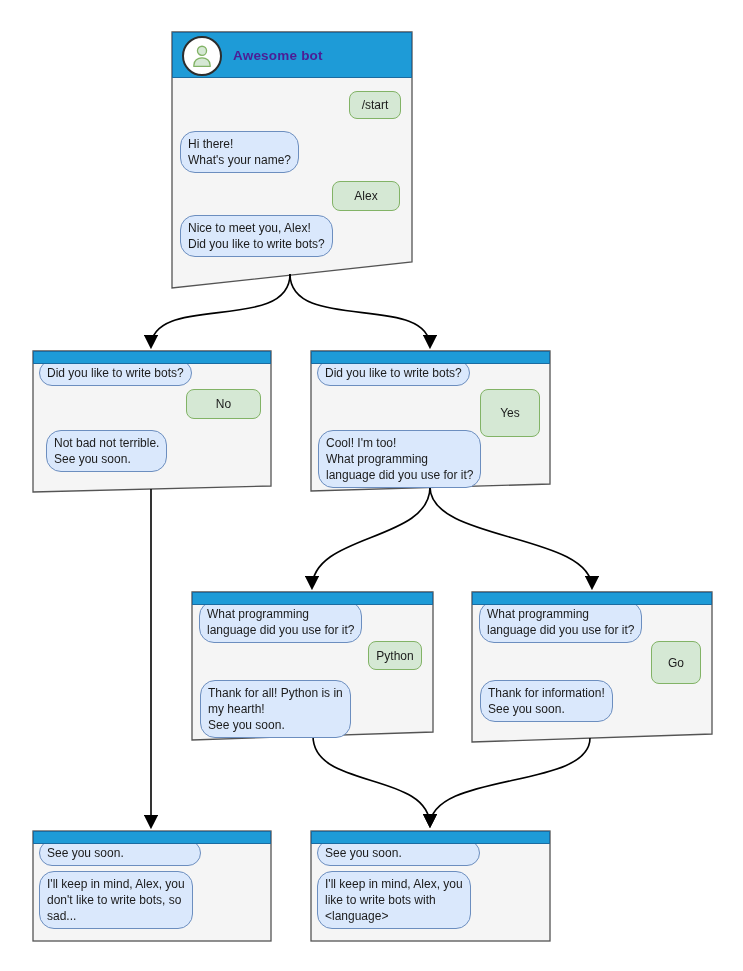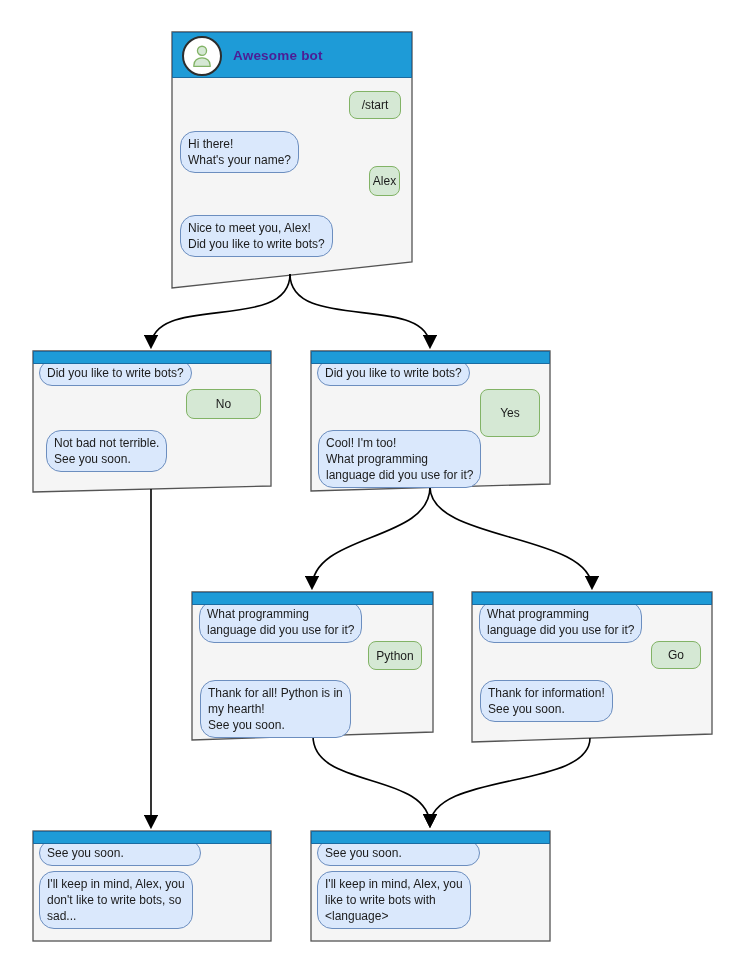--- a/index.html
+++ b/index.html
@@ -72,21 +72,21 @@
         <svg width="26" height="26" viewBox="0 0 24 24">
           <circle cx="12" cy="7.2" r="4.2" fill="#d5e8d4" stroke="#82b366" stroke-width="1.2"></circle>
           <path d="M4.5,21.5 v-1 c0,-4.4 3.4,-6.8 7.5,-6.8 s7.5,2.4 7.5,6.8 v1 z" fill="#d5e8d4" stroke="#82b366" stroke-width="1.2"></path>
         </svg>
       </div>
       <span class="window-title">Awesome bot</span>
     </div>
     <div class="bubble user" style="right:11px;top:59px;width:52px;height:28px">/start</div>
     <div class="bubble bot" style="left:8px;top:99px">Hi there!
 What's your name?</div>
-    <div class="bubble user" style="right:12px;top:134px;width:31px;height:30px">Alex</div>
+    <div class="bubble user" style="right:12px;top:149px;width:68px;height:30px">Alex</div>
     <div class="bubble bot" style="left:8px;top:183px">Nice to meet you, Alex!
 Did you like to write bots?</div>
   </div>
 
   <div class="node" style="left:33px;top:351px;width:238px;height:141px">
     <div class="titlebar thin"></div>
     <div class="bubble bot" style="left:6px;top:9px">Did you like to write bots?</div>
     <div class="bubble user" style="right:10px;top:38px;width:75px;height:30px">No</div>
     <div class="bubble bot" style="left:13px;top:79px">Not bad not terrible.
 See you soon.</div>
@@ -108,21 +108,21 @@
     <div class="bubble user" style="right:11px;top:49px;width:54px;height:29px">Python</div>
     <div class="bubble bot" style="left:8px;top:88px">Thank for all! Python is in
 my hearth!
 See you soon.</div>
   </div>
 
   <div class="node" style="left:472px;top:592px;width:240px;height:150px">
     <div class="titlebar thin"></div>
     <div class="bubble bot" style="left:7px;top:9px">What programming
 language did you use for it?</div>
-    <div class="bubble user" style="right:11px;top:49px;width:50px;height:28px">Go</div>
+    <div class="bubble user" style="right:11px;top:49px;width:50px;height:43px">Go</div>
     <div class="bubble bot" style="left:8px;top:88px">Thank for information!
 See you soon.</div>
   </div>
 
   <div class="node" style="left:33px;top:831px;width:238px;height:110px">
     <div class="titlebar thin"></div>
     <div class="bubble bot" style="left:6px;top:9px;width:162px">See you soon.</div>
     <div class="bubble bot" style="left:6px;top:40px">I'll keep in mind, Alex, you
 don't like to write bots, so
 sad...</div>

